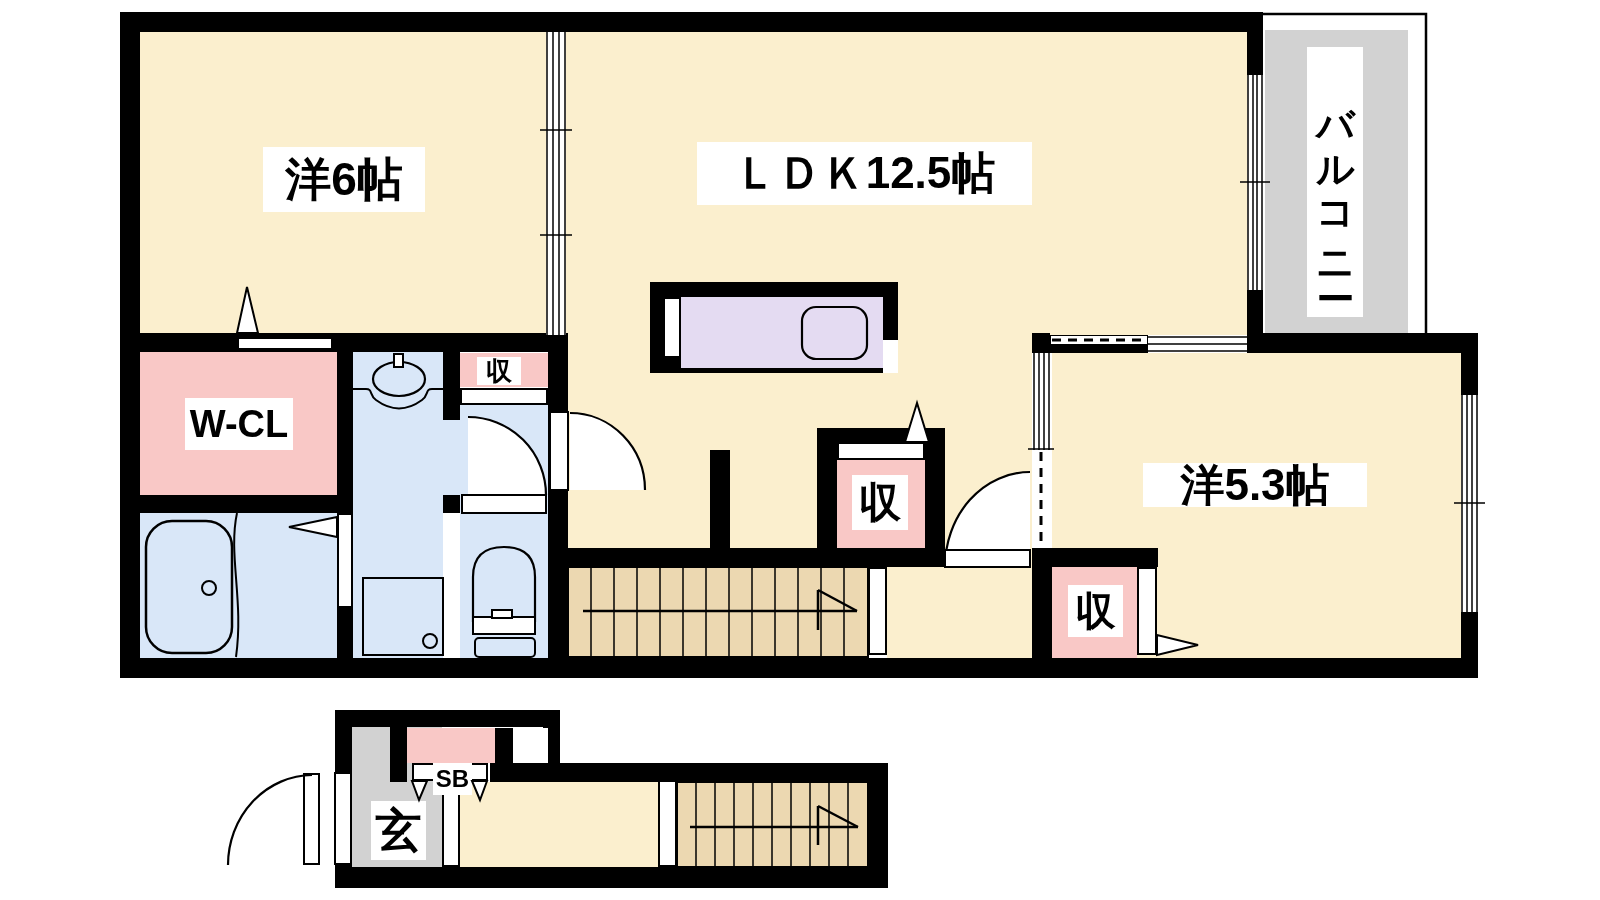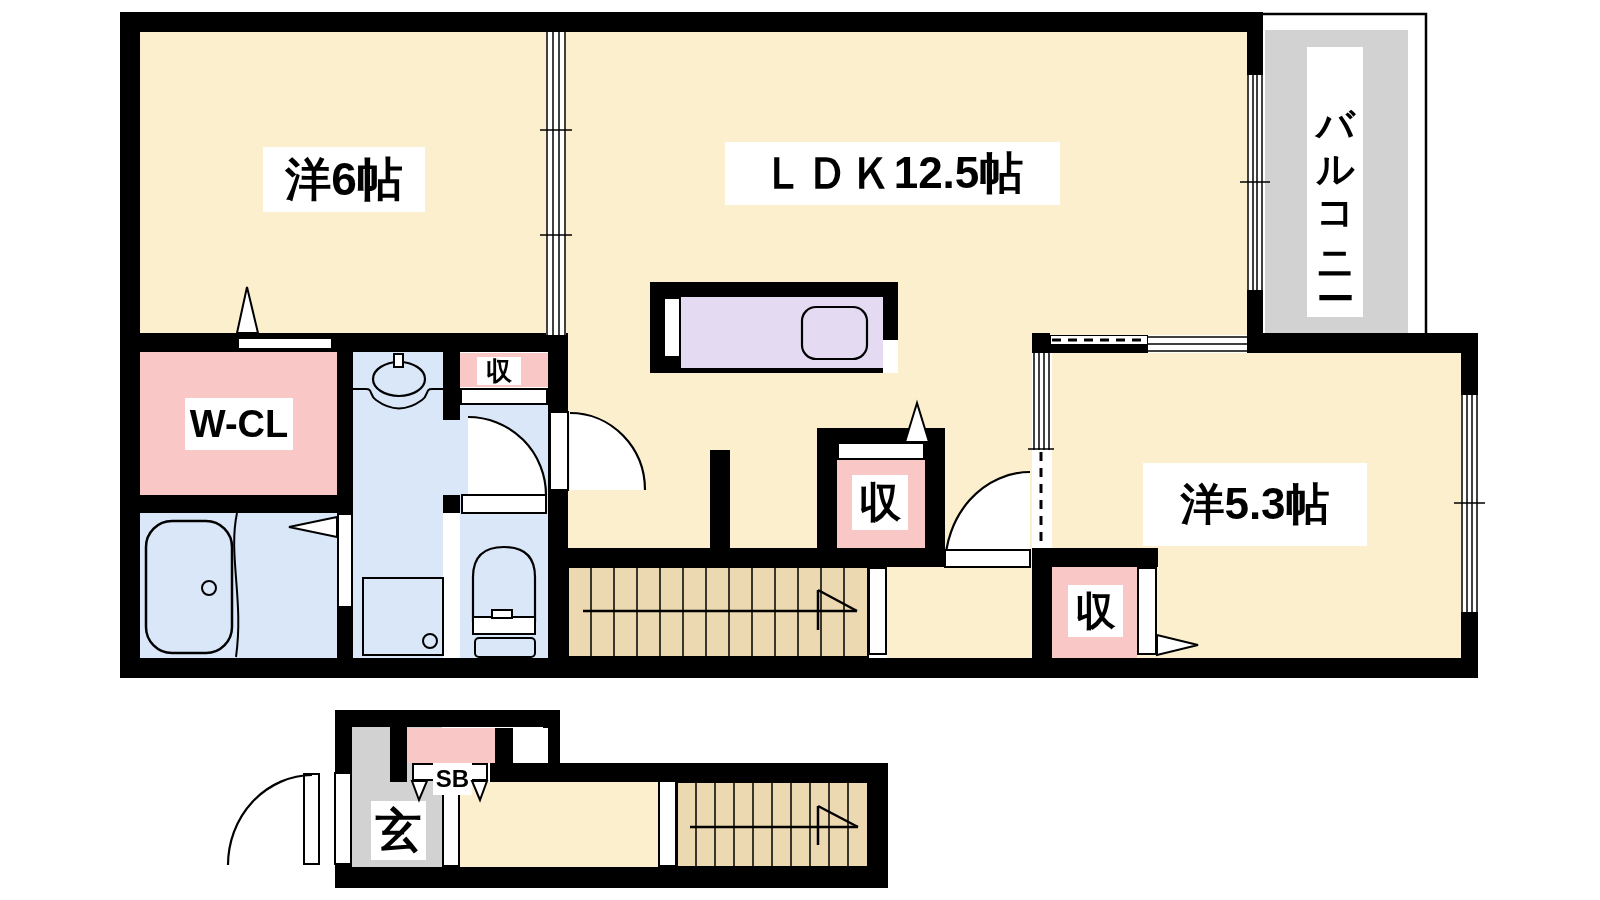--- a/index.html
+++ b/index.html
@@ -90,22 +90,22 @@
   <div class="wall" style="left:495px;top:728px;width:18px;height:35px;"></div>
   <div class="abs" style="left:513px;top:728px;width:35px;height:35px;background:#fff;"></div>
   <div class="openh" style="left:412px;top:763px;width:39px;height:18px;"></div>
   <div class="openh" style="left:450px;top:763px;width:38px;height:18px;"></div>
   <div class="openh" style="left:442px;top:780px;width:18px;height:87px;"></div>
   <div class="openh" style="left:658px;top:780px;width:19px;height:87px;"></div>
   <div class="openh" style="left:334px;top:772px;width:18px;height:93px;"></div>
   <div class="openh" style="left:303px;top:773px;width:17px;height:92px;"></div>
 
   <div class="lbl" style="left:263px;top:147px;width:162px;height:65px;font-size:46px;">洋6帖</div>
-  <div class="lbl" style="left:697px;top:142px;width:335px;height:63px;font-size:44px;margin-left:28px;">ＬＤＫ12.5帖</div>
-  <div class="lbl" style="left:1143px;top:463px;width:224px;height:83px;font-size:44px;">洋5.3帖</div>
+  <div class="lbl" style="left:697px;top:142px;width:335px;height:63px;font-size:44px;">ＬＤＫ12.5帖</div>
+  <div class="lbl" style="left:1143px;top:463px;width:224px;height:44px;font-size:44px;">洋5.3帖</div>
   <div class="lbl" style="left:185px;top:398px;width:108px;height:52px;font-size:38px;">W-CL</div>
   <div class="lbl" style="left:1307px;top:47px;width:56px;height:270px;font-size:38px;writing-mode:vertical-rl;letter-spacing:6px;">バルコニー</div>
   <div class="lbl" style="left:477px;top:357px;width:44px;height:28px;font-size:26px;">収</div>
   <div class="lbl" style="left:852px;top:475px;width:56px;height:55px;font-size:42px;">収</div>
   <div class="lbl" style="left:1068px;top:585px;width:55px;height:52px;font-size:40px;">収</div>
   <div class="lbl" style="left:371px;top:801px;width:55px;height:59px;font-size:46px;">玄</div>
   <div class="lbl" style="left:433px;top:731px;width:39px;height:32px;font-size:24px;margin-top:32px;">SB</div>
 
   <svg width="1600" height="900" viewBox="0 0 1600 900">
 

